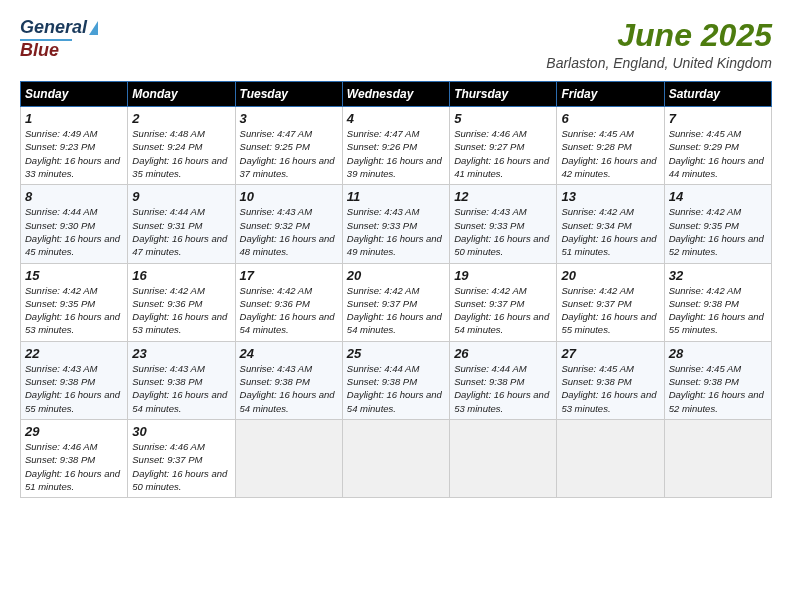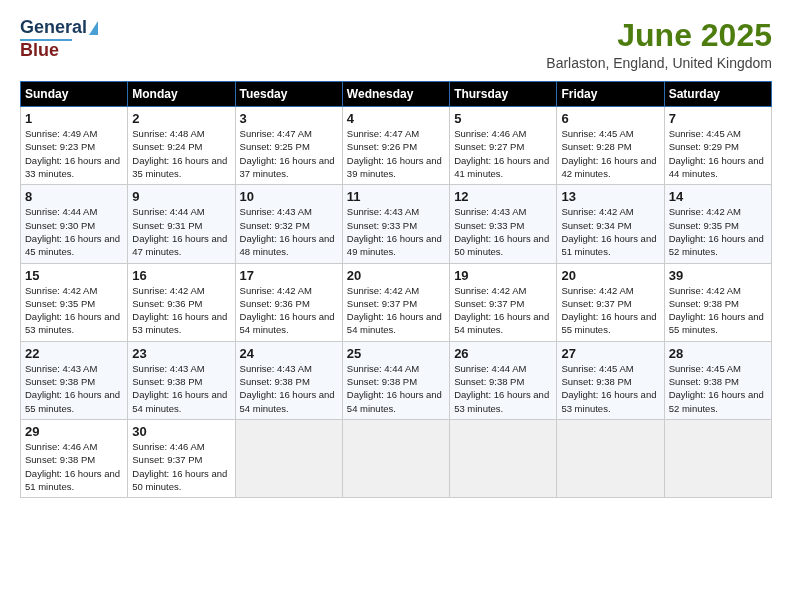--- a/index.html
+++ b/index.html
@@ -8,20 +8,21 @@
       background: #fff;
       width: 792px;
       height: 612px;
       overflow: hidden;
     }
     .page {
       width: 792px;
       height: 435px;
       padding: 18px 20px 0 20px;
       background: #fff;
+      font-style: italic;
     }
     .header {
       display: flex;
       justify-content: space-between;
       align-items: flex-start;
       margin-bottom: 10px;
     }
     .logo {
       display: flex;
       flex-direction: column;
@@ -214,21 +215,21 @@
       </td>
           <td>
         <span class="day-num">19</span>
         <span class="day-info">Sunrise: 4:42 AM<br>Sunset: 9:37 PM<br>Daylight: 16 hours and 54 minutes.</span>
       </td>
           <td>
         <span class="day-num">20</span>
         <span class="day-info">Sunrise: 4:42 AM<br>Sunset: 9:37 PM<br>Daylight: 16 hours and 55 minutes.</span>
       </td>
           <td>
-        <span class="day-num">39</span>
+        <span class="day-num">32</span>
         <span class="day-info">Sunrise: 4:42 AM<br>Sunset: 9:38 PM<br>Daylight: 16 hours and 55 minutes.</span>
       </td>
         </tr>
         <tr>
           <td>
         <span class="day-num">22</span>
         <span class="day-info">Sunrise: 4:43 AM<br>Sunset: 9:38 PM<br>Daylight: 16 hours and 55 minutes.</span>
       </td>
           <td>
         <span class="day-num">23</span>

